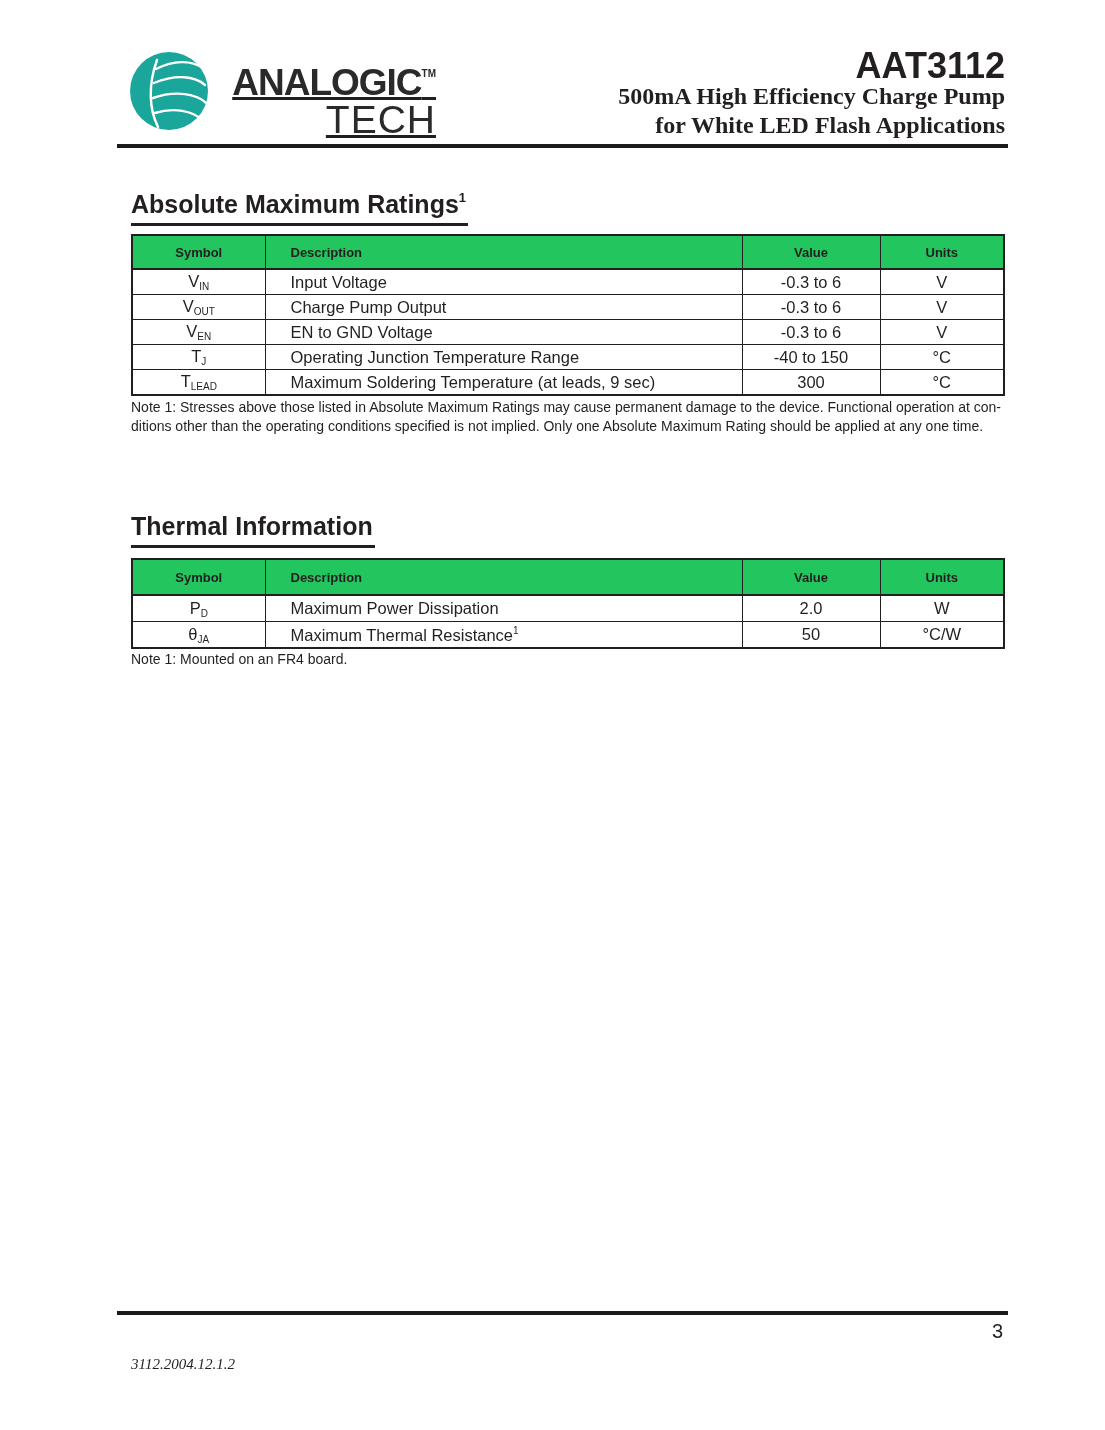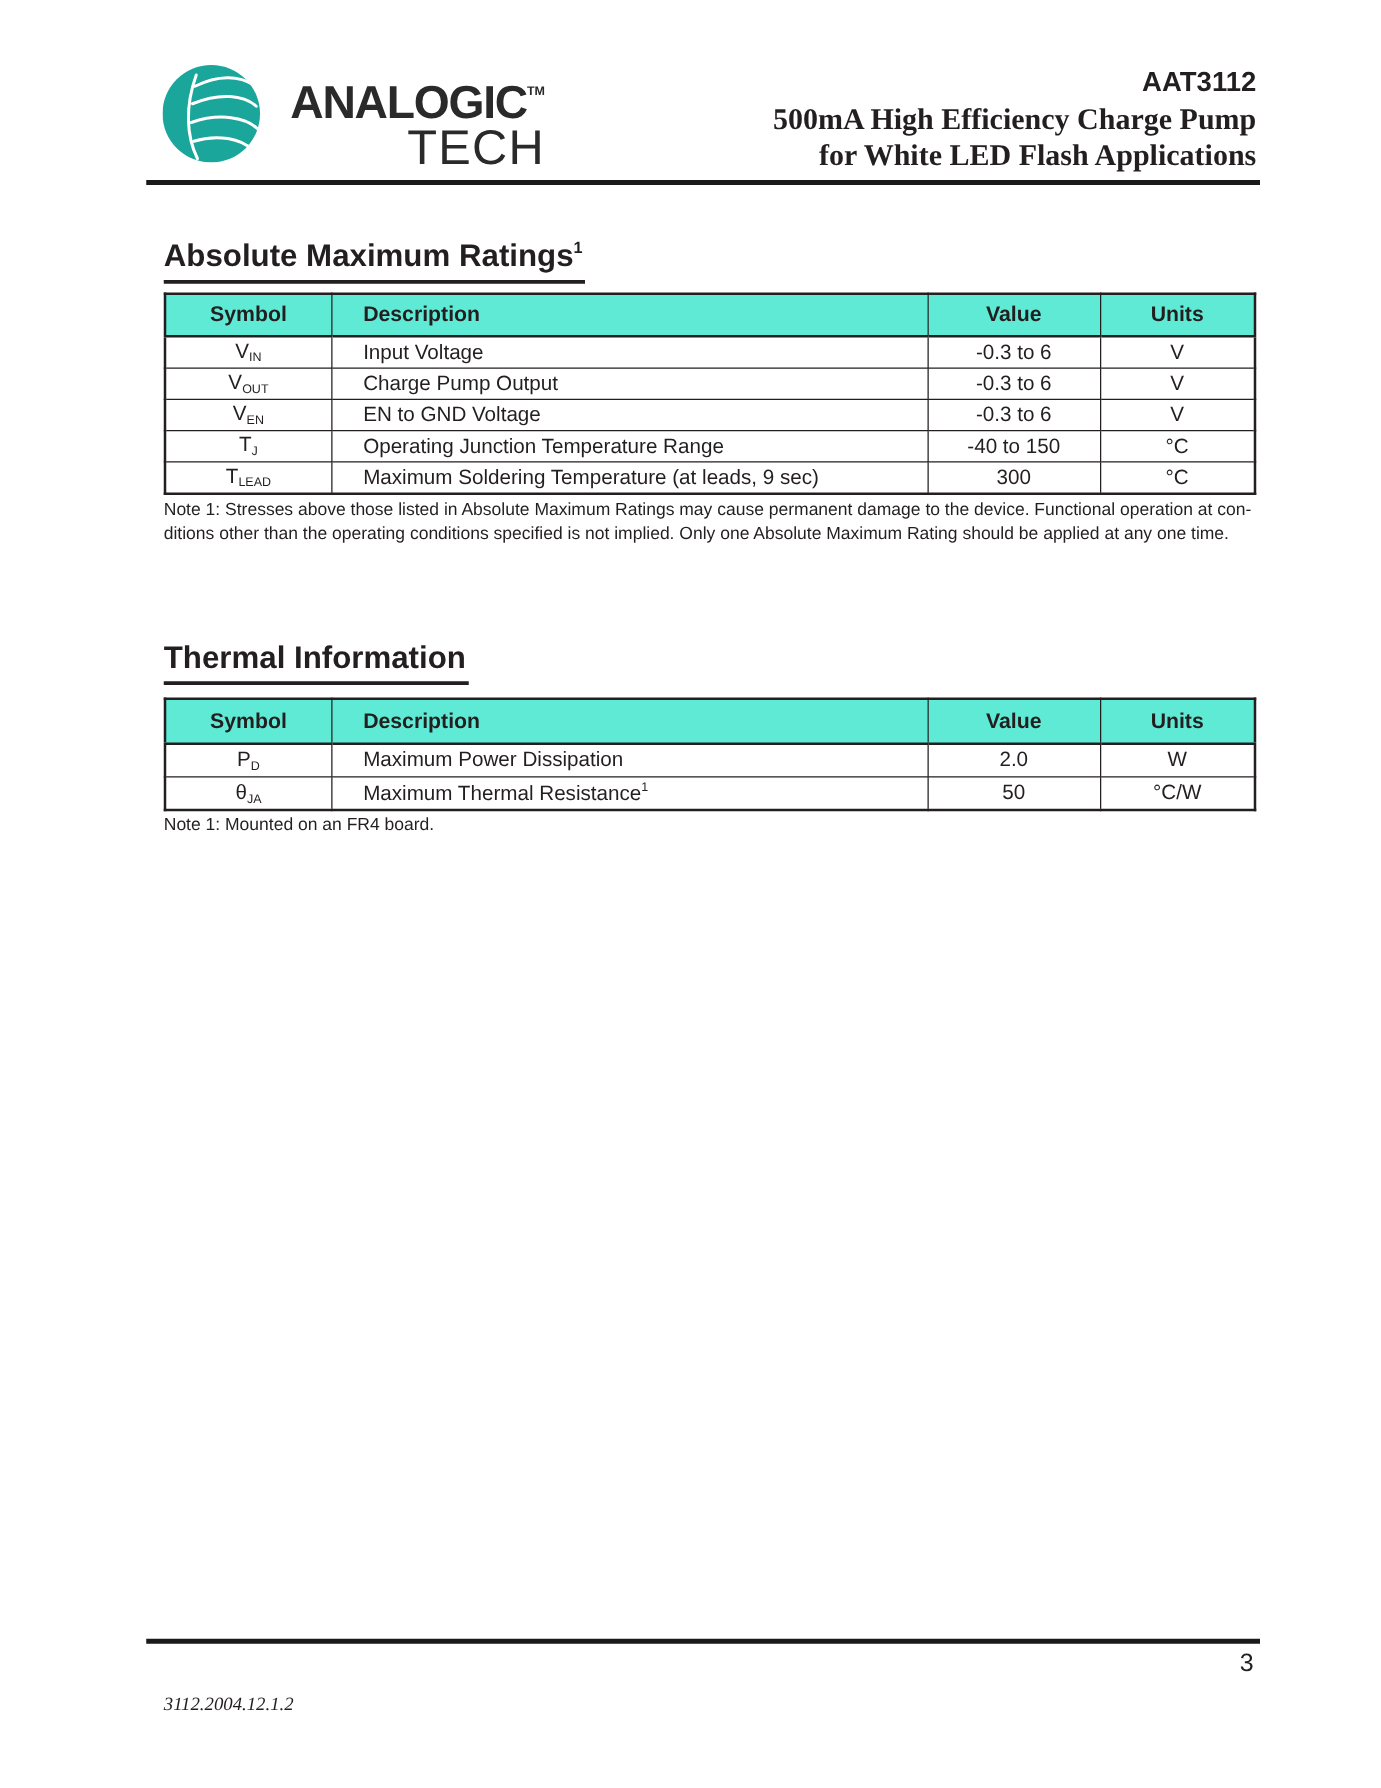--- a/index.html
+++ b/index.html
@@ -8,35 +8,35 @@
     width:1105px;height:1430px;
     background:#ffffff;
     font-family:"Liberation Sans", sans-serif;
     color:#231f20;
     overflow:hidden;
   }
   
   #logo{position:absolute;left:130px;top:52px;width:78px;height:78px;}
   #logo-text{
     position:absolute;left:214px;top:56px;width:222px;
-    display:flex;flex-direction:column;align-items:flex-end;
+    display:flex;flex-direction:column;align-items:flex-end;text-decoration:underline;
   }
   #logo-line1{
     font-size:37px;font-weight:800;letter-spacing:-1px;line-height:36px;
     color:#2b2a2a;white-space:nowrap;
   }
   #logo-tm{font-size:10px;font-weight:700;vertical-align:18px;letter-spacing:0;}
   #logo-line2{
     font-size:39px;font-weight:400;letter-spacing:1px;line-height:38px;
     color:#2b2a2a;white-space:nowrap;
   }
   #title-block{
     position:absolute;right:100px;top:49px;text-align:right;
   }
-  #part-number{font-size:22px;font-weight:700;line-height:33px;}
+  #part-number{font-size:36px;font-weight:700;line-height:33px;}
   .subtitle{font-size:24px;font-weight:700;line-height:29px;font-family:Liberation Serif, serif;}
   .rule{position:absolute;left:117px;width:891px;height:4px;background:#1a1a1a;}
   #header-rule{top:144px;}
   
   .section-heading{
     position:absolute;left:131px;
     font-size:25px;font-weight:700;
     border-bottom:3px solid #231f20;padding-bottom:4px;padding-right:2px;
     white-space:nowrap;
   }
@@ -48,21 +48,21 @@
     position:absolute;left:131px;width:872px;
     border-collapse:collapse;table-layout:fixed;
     font-size:16.5px;color:#231f20;
   }
   table.spec th, table.spec td{
     border:1.5px solid #231f20;
     text-align:center;vertical-align:middle;
     padding:0;
   }
   table.spec th{
-    background:#5eead4;font-size:17px;font-weight:700;
+    background:#22c55e;font-size:13px;font-weight:700;
     border-bottom-width:2px;
   }
   table.spec th.desc-col, table.spec td.desc-col{
     text-align:left;padding-left:25px;
   }
   table.spec{border:2.5px solid #231f20;}
   #abs-max-table{top:234px;}
   #abs-max-table th{height:32px;}
   #abs-max-table td{height:24px;}
   #thermal-table{top:558px;}

